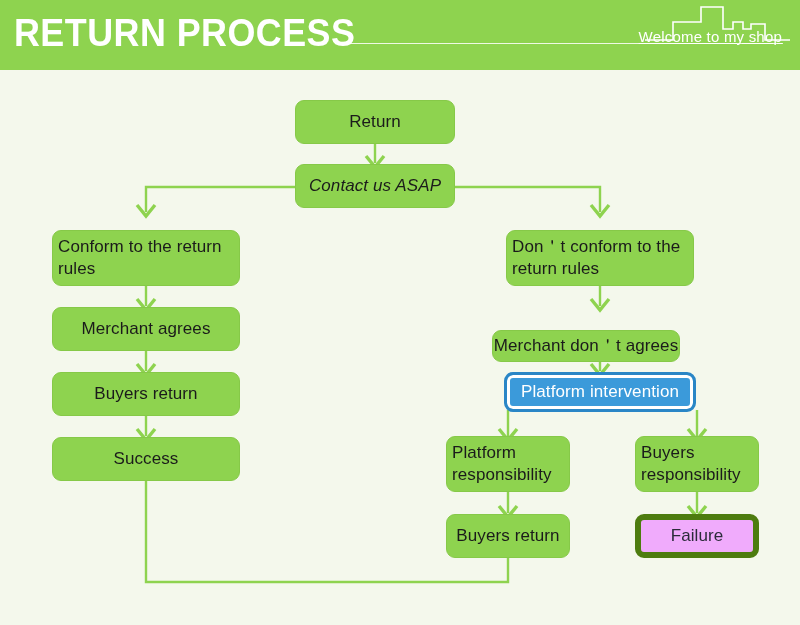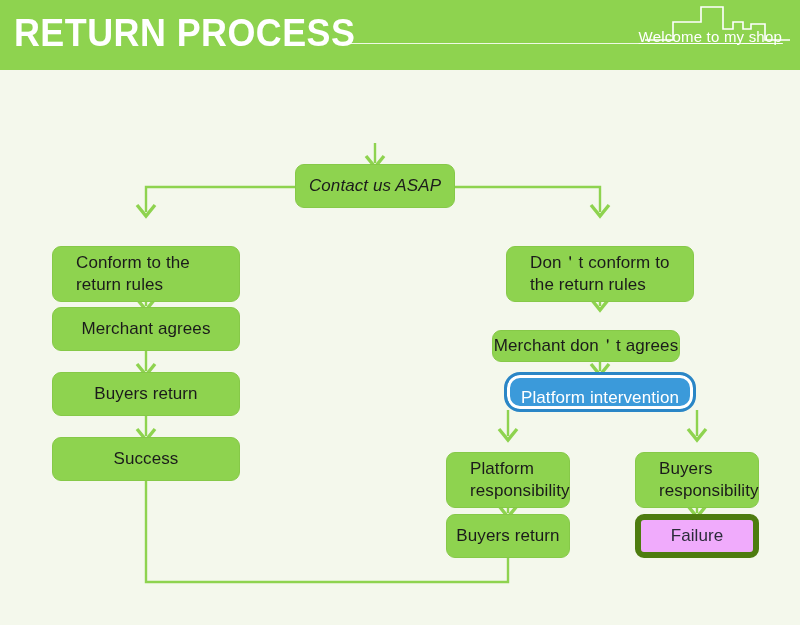--- a/index.html
+++ b/index.html
@@ -83,31 +83,30 @@
   .node.green {
     background: #8ed34f;
     border: 1px solid #86c948;
   }
   .node.gray {
     background: #f0abfc;
     border: 6px solid #4d7c0f;
     color: #2b2b3a;
   }
   .node.center { justify-content: center; text-align: center; }
-  .node.left   { justify-content: flex-start; text-align: left; padding-left: 23px; margin-top: 16px; }
+  .node.left   { justify-content: flex-start; text-align: left; padding-left: 5px; }
 
   .node.blue {
     background: #3b9ada;
     border: 3px solid #2a86c6;
     box-shadow: inset 0 0 0 3px #ffffff;
-    border-radius: 16px;
+    border-radius: 9px;
     color: #ffffff;
     justify-content: center;
     text-align: center;
-    align-items: flex-end;
   }
   .node .lbl { display: block; line-height: 22px; }
 </style>
 </head>
 <body>
 
 <div id="header">
   <div id="header-title">RETURN PROCESS</div>
   <div id="header-rule"></div>
 
@@ -159,20 +158,23 @@
       <polyline points="591,294 600,305 609,294"></polyline>
       <polyline points="499,359 508,370 517,359"></polyline>
       <polyline points="688,359 697,370 706,359"></polyline>
       <polyline points="499,436 508,447 517,436"></polyline>
       <polyline points="688,436 697,447 706,436"></polyline>
 
       <polyline points="137,410 146,399 155,410"></polyline>
     </g>
   </svg>
 
+  <div class="node green center" style="left:295px; top:30px; width:160px; height:44px;">
+    <span class="lbl">Return</span>
+  </div>
 
   <div class="node green center" style="left:295px; top:94px; width:160px; height:44px;font-style:italic;">
     <span class="lbl">Contact us ASAP</span>
   </div>
 
   <div class="node green left" style="left:52px; top:160px; width:188px; height:56px;">
     <span class="lbl">Conform to the return rules</span>
   </div>
 
   <div class="node green center" style="left:52px; top:237px; width:188px; height:44px;">

